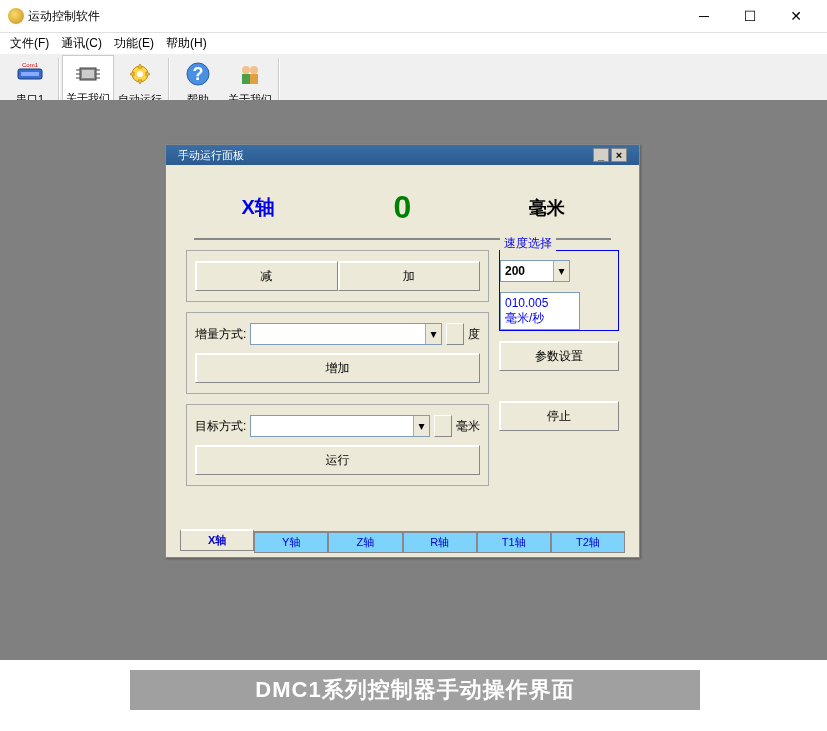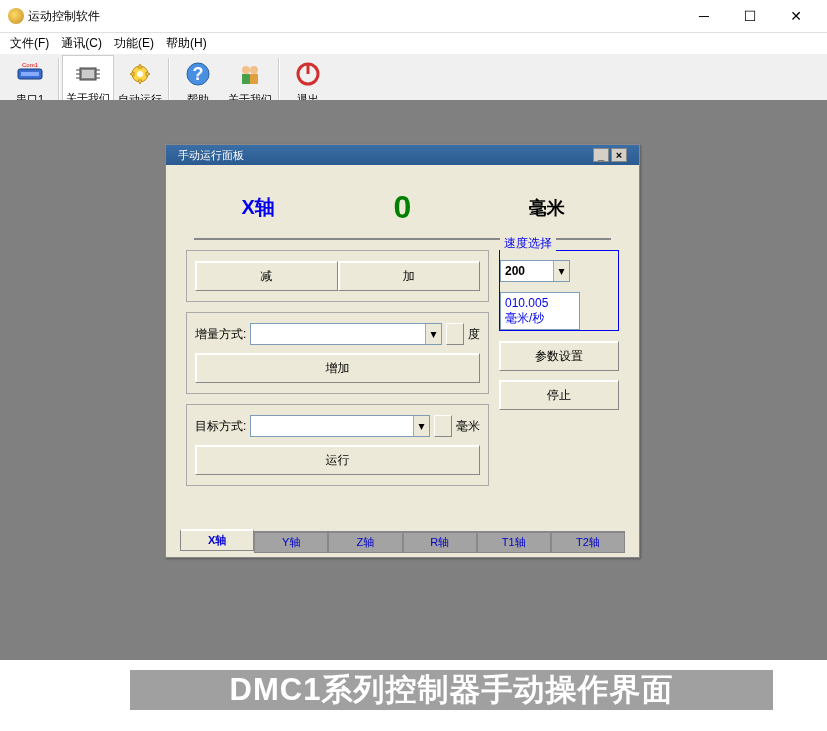--- a/index.html
+++ b/index.html
@@ -57,29 +57,29 @@
 .combo { height: 22px; border: 1px solid #7f9db9; background: #fff; flex: 1; position: relative; display: flex; align-items: center; }
 .combo .combo-arrow { width: 16px; height: 100%; background: #ece9d8; border-left: 1px solid #aaa; display: flex; align-items: center; justify-content: center; position: absolute; right: 0; top: 0; cursor: pointer; }
 .combo .combo-val { padding: 0 4px; font-size: 12px; font-weight: bold; }
 .small-btn { width: 18px; height: 22px; background: #ece9d8; border: 1px solid #888; border-top-color:#fff; border-left-color:#fff; cursor: pointer; }
 
 .speed-group { border: 1px solid #0000ee; margin-bottom: 10px; }
 .speed-group .gt { color: #0000ee; font-size: 12px; position: relative; top: -16px; background: #ece9d8; padding: 0 4px; display: inline-block; }
 .speed-combo { width: 70px; }
 .speed-display { border: 1px solid #7f9db9; background: #fff; height: 38px; width: 80px; padding: 2px 4px; font-size: 12px; color: #0000ee; display:flex; flex-direction:column; justify-content:center; margin-top: 10px; }
 
-.side-btn { width: 100%; height: 30px; margin-bottom: 9px; text-align: center; }
+.side-btn { width: 100%; height: 30px; margin-bottom: 30px; text-align: center; }
 
 
 .tabs-row { position: absolute; bottom: 4px; left: 14px; right: 14px; display: flex; gap: 0; }
-.tab-item { flex: 1; height: 22px; border: 1px solid #888; border-top: 2px solid #888; background: #a3a3a3; display: flex; align-items: center; justify-content: center; font-size: 11px; color: #0000cc; cursor: pointer; }
+.tab-item { flex: 1; height: 22px; border: 1px solid #888; border-top: 2px solid #888; background: #7dd3fc; display: flex; align-items: center; justify-content: center; font-size: 11px; color: #0000cc; cursor: pointer; }
 .tab-item.active { background: #ece9d8; border-top: 2px solid #fff; font-weight: bold; position: relative; top: -2px; }
 
 
-.caption-banner { position: absolute; left: 130px; top: 670px; width: 643px; height: 40px; background: #a0a0a0; color: #fff; font-size: 31px; font-weight: bold; display: flex; align-items: center; justify-content: center; letter-spacing: 1px; }
+.caption-banner { position: absolute; left: 130px; top: 670px; width: 570px; height: 40px; background: #a0a0a0; color: #fff; font-size: 22px; font-weight: bold; display: flex; align-items: center; justify-content: center; letter-spacing: 1px; }
 </style>
 </head>
 <body>
 
 <div class="window-titlebar">
   <div class="app-icon"></div>
   <div class="title">运动控制软件</div>
   <div class="window-controls">
     <div class="ctrl">─</div>
     <div class="ctrl">☐</div>
@@ -146,29 +146,20 @@
       <svg width="28" height="28">
           <circle cx="10" cy="10" r="4" fill="#f4c08a"></circle>
           <rect x="6" y="14" width="8" height="10" fill="#4aa04a"></rect>
           <circle cx="18" cy="10" r="4" fill="#f4c08a"></circle>
           <rect x="14" y="14" width="8" height="10" fill="#e0a040"></rect>
         </svg>
     </div>
     <div class="tool-label">关于我们</div>
   </div>
   <div class="sep"></div>
-  <div class="tool-btn">
-    <div class="tool-icon">
-      <svg width="28" height="28">
-          <circle cx="14" cy="14" r="10" fill="none" stroke="#d03030" stroke-width="3"></circle>
-          <line x1="14" y1="4" x2="14" y2="14" stroke="#d03030" stroke-width="3"></line>
-        </svg>
-    </div>
-    <div class="tool-label">退出</div>
-  </div>
 </div>
 
 <div class="mdi-area">
 
   <div class="panel-window">
     <div class="panel-titlebar">
       <div class="ptitle">手动运行面板</div>
       <div class="pbtn">_</div>
       <div class="pbtn">×</div>
     </div>

